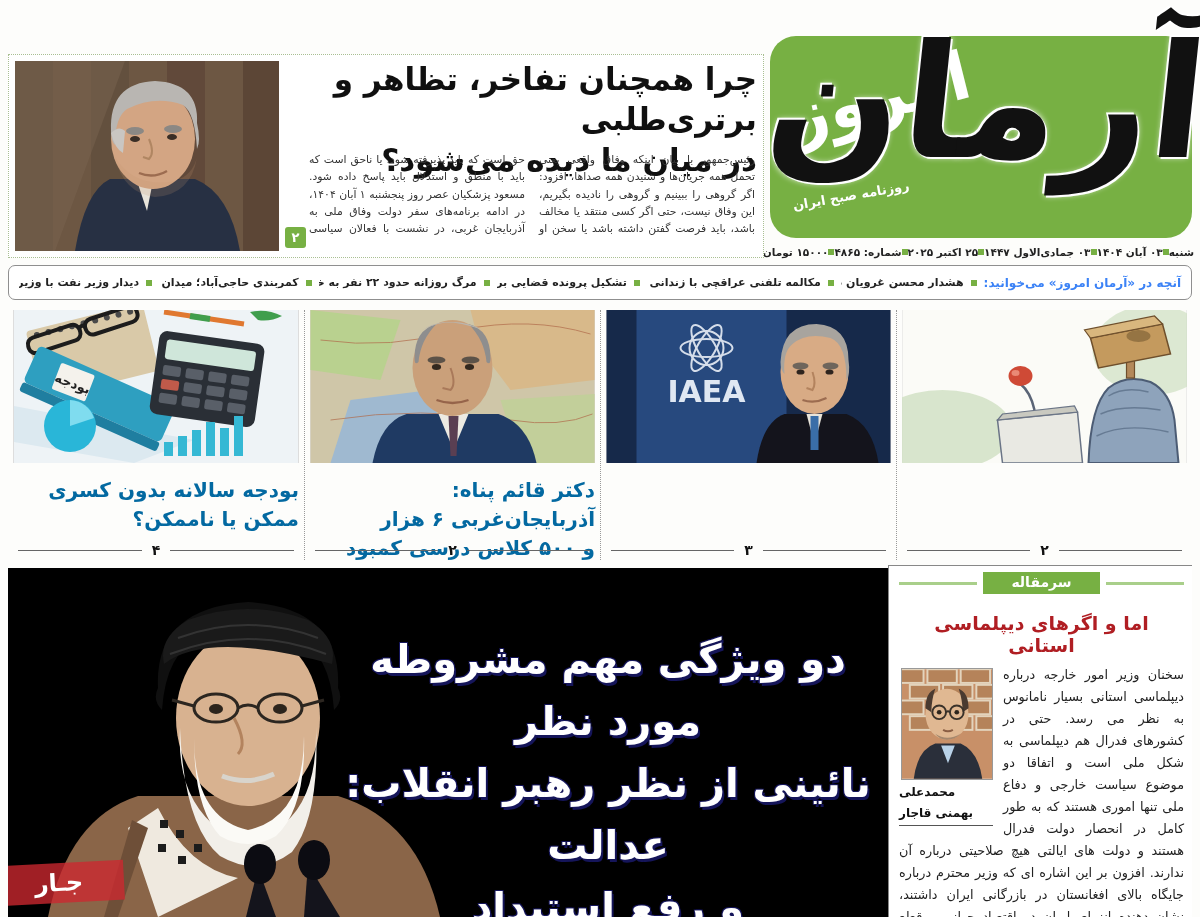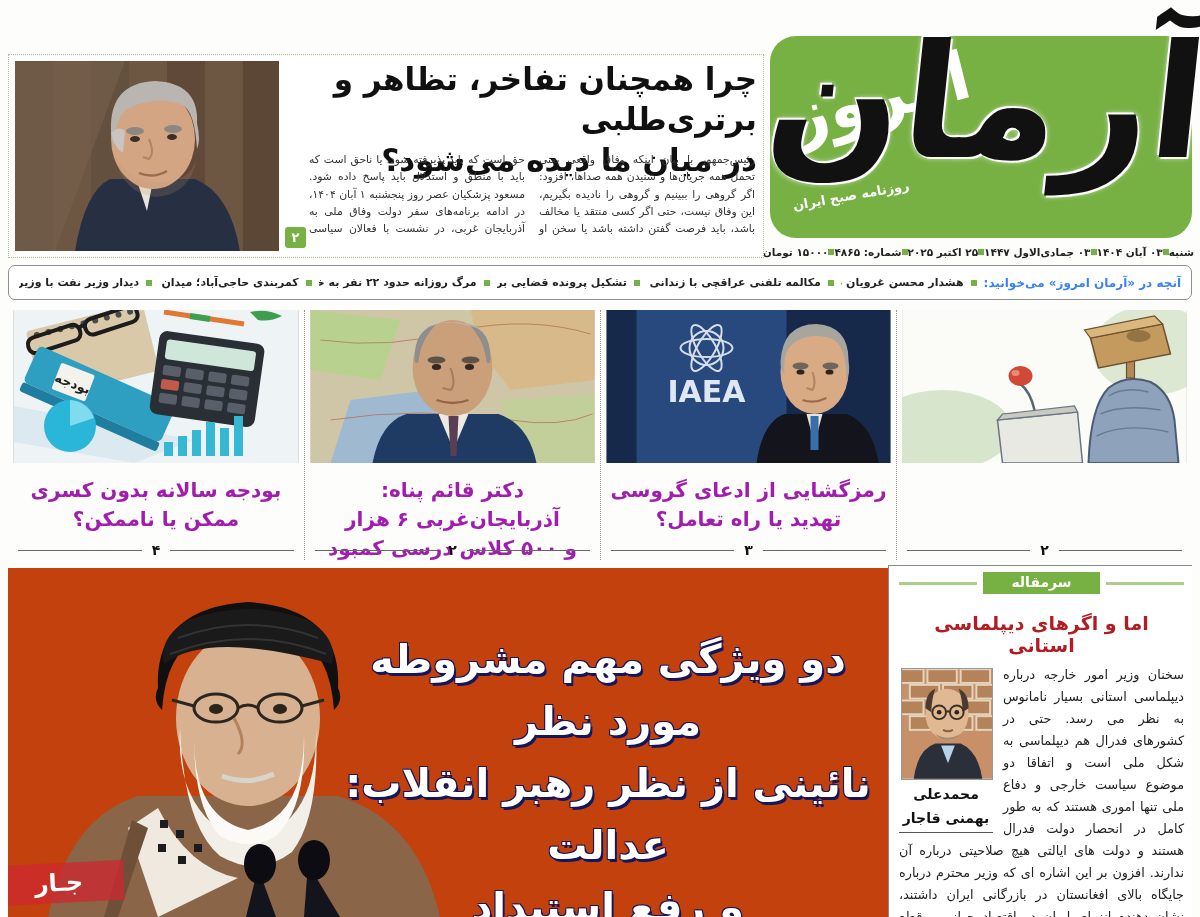--- a/index.html
+++ b/index.html
@@ -47,30 +47,30 @@
   .strip-label { color:#3b82f6; font-size:12px; flex:0 0 auto; }
   .strip-item { flex:0 1 auto; overflow:hidden; }
 
   
   .stories { position:absolute; left:8px; top:310px; width:1184px; height:250px; display:flex; }
   .story { width:296px; padding:0 5px; position:relative; }
   .story + .story { border-left:none; }
   .story:not(:last-child){ border-left:1px dotted #999; }
   .story-image { width:100%; height:153px; overflow:hidden; background:#ddd; }
   .story-image svg { display:block; width:100%; height:100%; }
-  .story-headline { margin-top:13px; font-size:20px; font-weight:900; color:#a21caf;
-    text-align:center; line-height:1.45; white-space:pre-line; }
+  .story-headline { margin-top:13px; font-size:20px; font-weight:900; color:#0369a1;
+    text-align:right; line-height:1.45; white-space:pre-line; }
   .pageline { position:absolute; bottom:2px; left:10px; right:10px;
     display:flex; align-items:center; gap:10px; }
   .pageline .rule { flex:1; height:1px; background:#666; }
   .pageline .pnum { font-size:14px; font-weight:bold; color:#111; }
 
   
   .main-story { position:absolute; left:8px; top:568px; width:967px; height:349px;
-    background:#c2410c; overflow:hidden; }
+    background:#000000; overflow:hidden; }
   .main-photo { position:absolute; left:0; top:0; width:480px; height:349px; }
   .main-headline { position:absolute; left:330px; top:60px; width:540px;
     font-size:40px; font-weight:900; color:#fff; text-align:center; line-height:1.55;
     white-space:pre-line;
     text-shadow:2px 3px 0 #15155a, -1px -1px 0 #15155a, 1px -1px 0 #15155a, -1px 1px 0 #15155a; }
   .watermark { position:absolute; left:-14px; bottom:14px; width:130px; height:40px;
     background:rgba(205,40,48,.78); color:#fff; font-size:24px; font-weight:bold;
     display:flex; align-items:center; justify-content:center; transform:rotate(-3deg);
     letter-spacing:6px; }
 
@@ -79,21 +79,21 @@
     border-left:1px solid #888; border-top:1px solid #888; padding:6px 8px 0 10px; background:#fff; overflow:hidden; }
   .ed-bar { display:flex; align-items:center; gap:6px; margin-bottom:6px;text-align:right; }
   .ed-bar .grule { flex:1; height:3px; background:#a9cf8a; }
   .ed-bar .gbox { background:#77b043; color:#fff; font-size:14px; font-weight:bold;
     padding:2px 28px 4px; }
   .ed-title { color:#b01e23; font-size:19px; font-weight:900; text-align:center;
     margin:18px 0 8px; }
   .ed-body { font-size:12.8px; color:#222; line-height:1.72; text-align:justify; }
   .ed-photo { float:left; width:94px; margin:4px 10px 2px 0; }
   .ed-photo svg { display:block; border:1px solid #999; }
-  .ed-caption { font-size:14px; font-weight:bold; text-align:center; color:#111;
+  .ed-caption { font-size:12px; font-weight:bold; text-align:left; color:#111;
     border-bottom:1px solid #555; padding:2px 0; }
 </style>
 </head>
 <body>
 
 <div class="page">
 
   <div class="masthead-box"></div>
   <div class="masthead-sub">امروز</div>
   <div class="masthead-tagline">روزنامه صبح ایران</div>
@@ -205,22 +205,20 @@
           <ellipse cx="208" cy="62" rx="34" ry="42" fill="#d8ab85"></ellipse>
           <path d="M174 52 Q176 14 210 14 Q242 16 242 50 Q244 64 240 70 Q240 34 224 28 Q200 22 186 34 Q176 42 178 64 Q174 60 174 52 Z" fill="#a8a49e"></path>
           <ellipse cx="194" cy="56" rx="8" ry="3.4" fill="#6e655c"></ellipse>
             <ellipse cx="224" cy="56" rx="8" ry="3.4" fill="#6e655c"></ellipse>
           <ellipse cx="194" cy="62" rx="4" ry="2.6" fill="#2e241e"></ellipse>
             <ellipse cx="223" cy="62" rx="4" ry="2.6" fill="#2e241e"></ellipse>
           <path d="M206 62 Q210 74 206 80 L200 78" fill="none" stroke="#b3835e" stroke-width="2"></path>
           <path d="M196 90 Q208 94 220 88" fill="none" stroke="#9c6c50" stroke-width="2.2"></path>
         </svg>
       </div>
-      <div class="story-headline">رمزگشایی از ادعای گروسی
-تهدید یا راه تعامل؟</div>
       <div class="pageline">
         <span class="rule"></span>
         <span class="pnum">۳</span>
         <span class="rule"></span>
       </div>
     </div>
 
     <div class="story">
       <div class="story-image">
         <svg viewBox="0 0 284 153" xmlns="http://www.w3.org/2000/svg">

